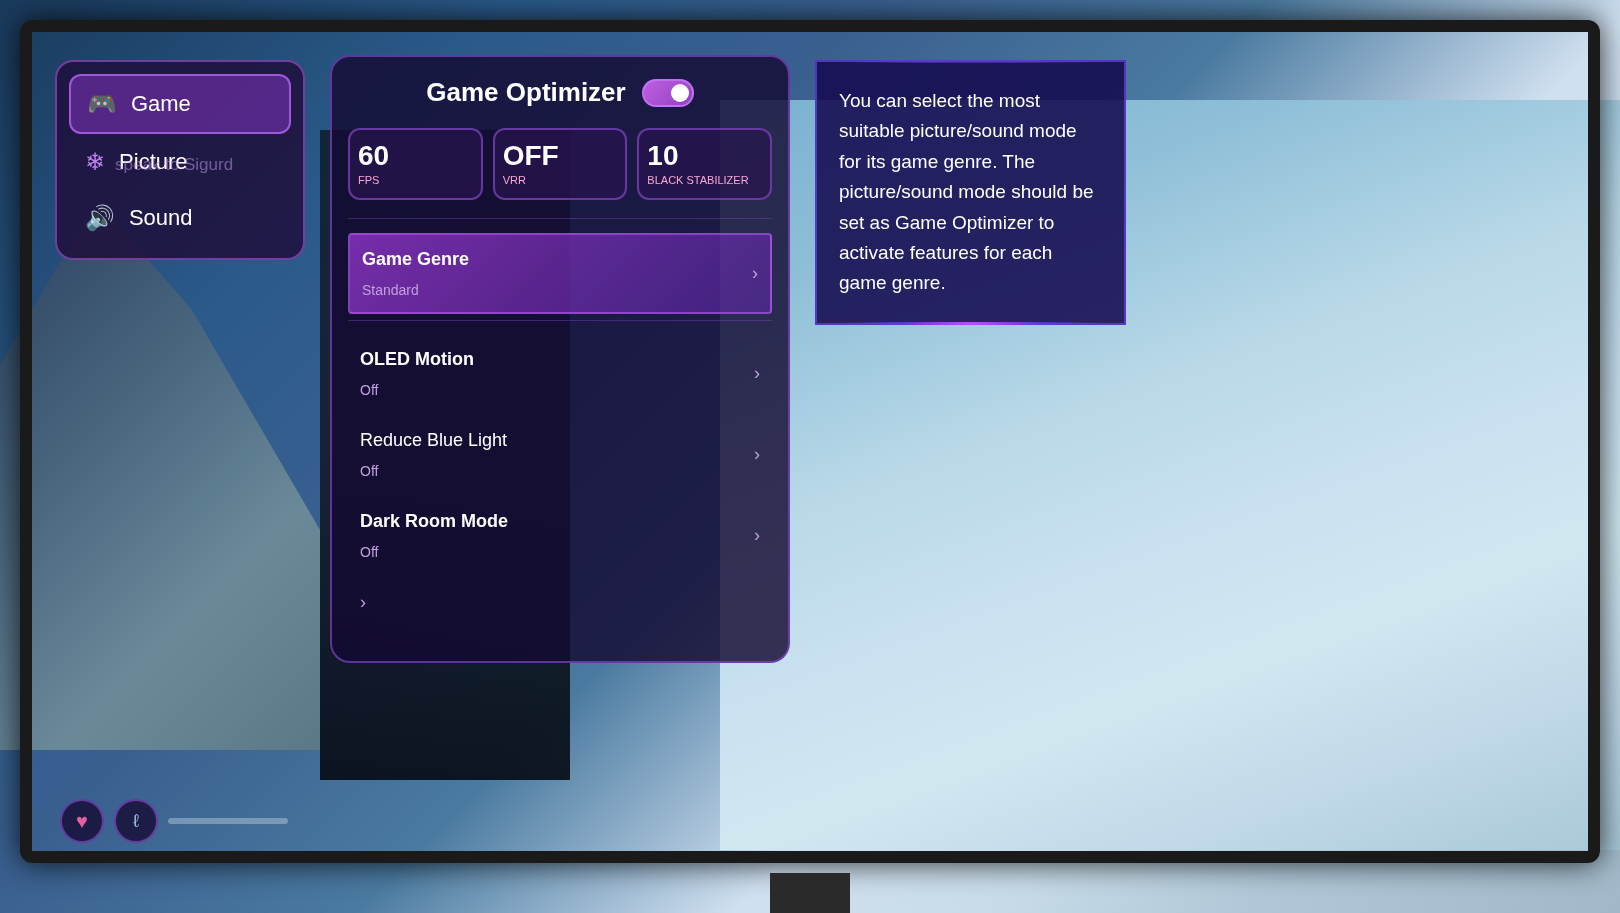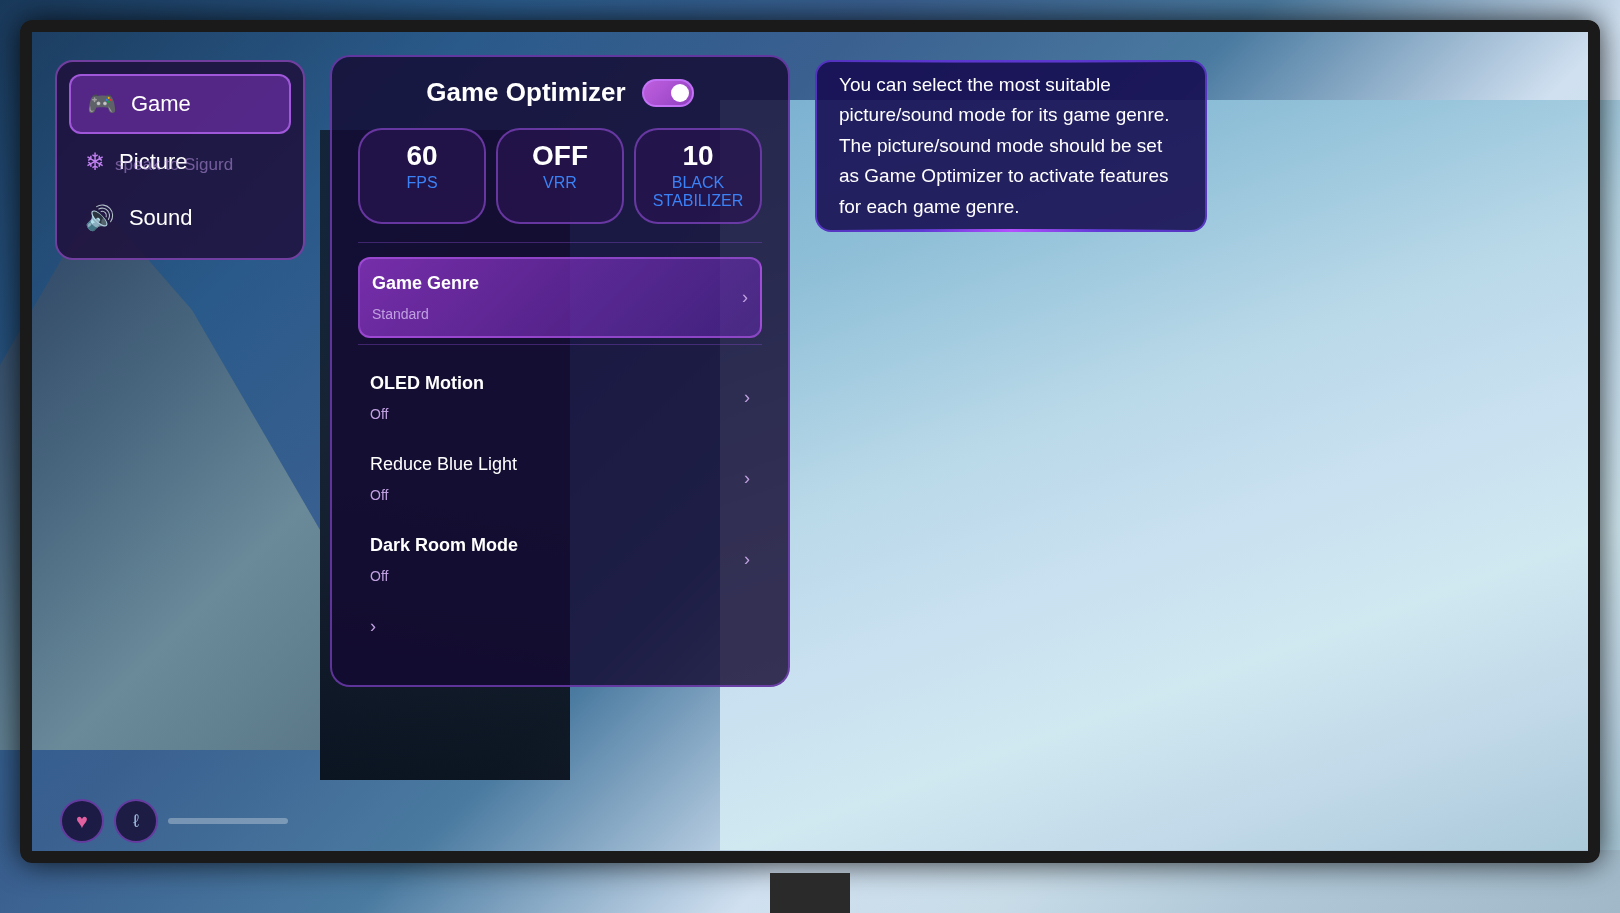--- a/index.html
+++ b/index.html
@@ -125,21 +125,21 @@
 
     
     .main-panel {
       position: absolute;
       left: 330px;
       top: 55px;
       width: 460px;
       background: rgba(20, 10, 50, 0.82);
       border: 2px solid rgba(130, 70, 200, 0.7);
       border-radius: 20px;
-      padding: 20px 26px 30px;
+      padding: 20px 16px 30px;
       z-index: 20;
     }
 
     
     .panel-header {
       display: flex;
       align-items: center;
       justify-content: center;
       gap: 16px;
       margin-bottom: 20px;
@@ -176,53 +176,52 @@
     .stats-row {
       display: flex;
       gap: 10px;
       margin-bottom: 18px;
     }
 
     .stat-box {
       flex: 1;
       background: rgba(40, 20, 80, 0.7);
       border: 2px solid rgba(150, 80, 220, 0.6);
-      border-radius: 24px;
+      border-radius: 12px;
       padding: 12px 8px;
-      text-align: center;
       color: #fff;
     }
 
     .stat-value {
       font-size: 28px;
       font-weight: 700;
       line-height: 1;
       margin-bottom: 4px;
     }
 
     .stat-label {
-      font-size: 16px;
-      color: #3b82f6;
+      font-size: 11px;
+      color: #f9a8d4;
       text-transform: uppercase;
     }
 
     
     .panel-divider {
       height: 1px;
       background: rgba(130, 70, 200, 0.4);
       margin: 6px 0 14px;
     }
 
     
     .menu-item {
       display: flex;
       align-items: center;
       justify-content: space-between;
       padding: 14px 12px;
-      border-radius: 12px;
+      border-radius: 4px;
       cursor: pointer;
       color: #fff;
       margin-bottom: 4px;
     }
 
     .menu-item.highlighted {
       background: linear-gradient(135deg, rgba(160, 60, 220, 0.7), rgba(100, 40, 180, 0.5));
       border: 2px solid rgba(200, 100, 255, 0.5);
     }
 
@@ -241,25 +240,25 @@
     .menu-item-arrow {
       font-size: 18px;
       color: #c0a0e0;
     }
 
     
     .info-panel {
       position: absolute;
       left: 815px;
       top: 60px;
-      width: 392px;
+      width: 311px;
       background: rgba(20, 10, 80, 0.88);
       border: 2px solid rgba(100, 60, 220, 0.8);
-      border-radius: 16px;
-      padding: 8px 22px;
+      border-radius: 0;
+      padding: 24px 22px;
       z-index: 20;
     }
 
     .info-text {
       font-size: 19px;
       line-height: 1.6;
       color: #fff;
       font-weight: 400;
     }
 

